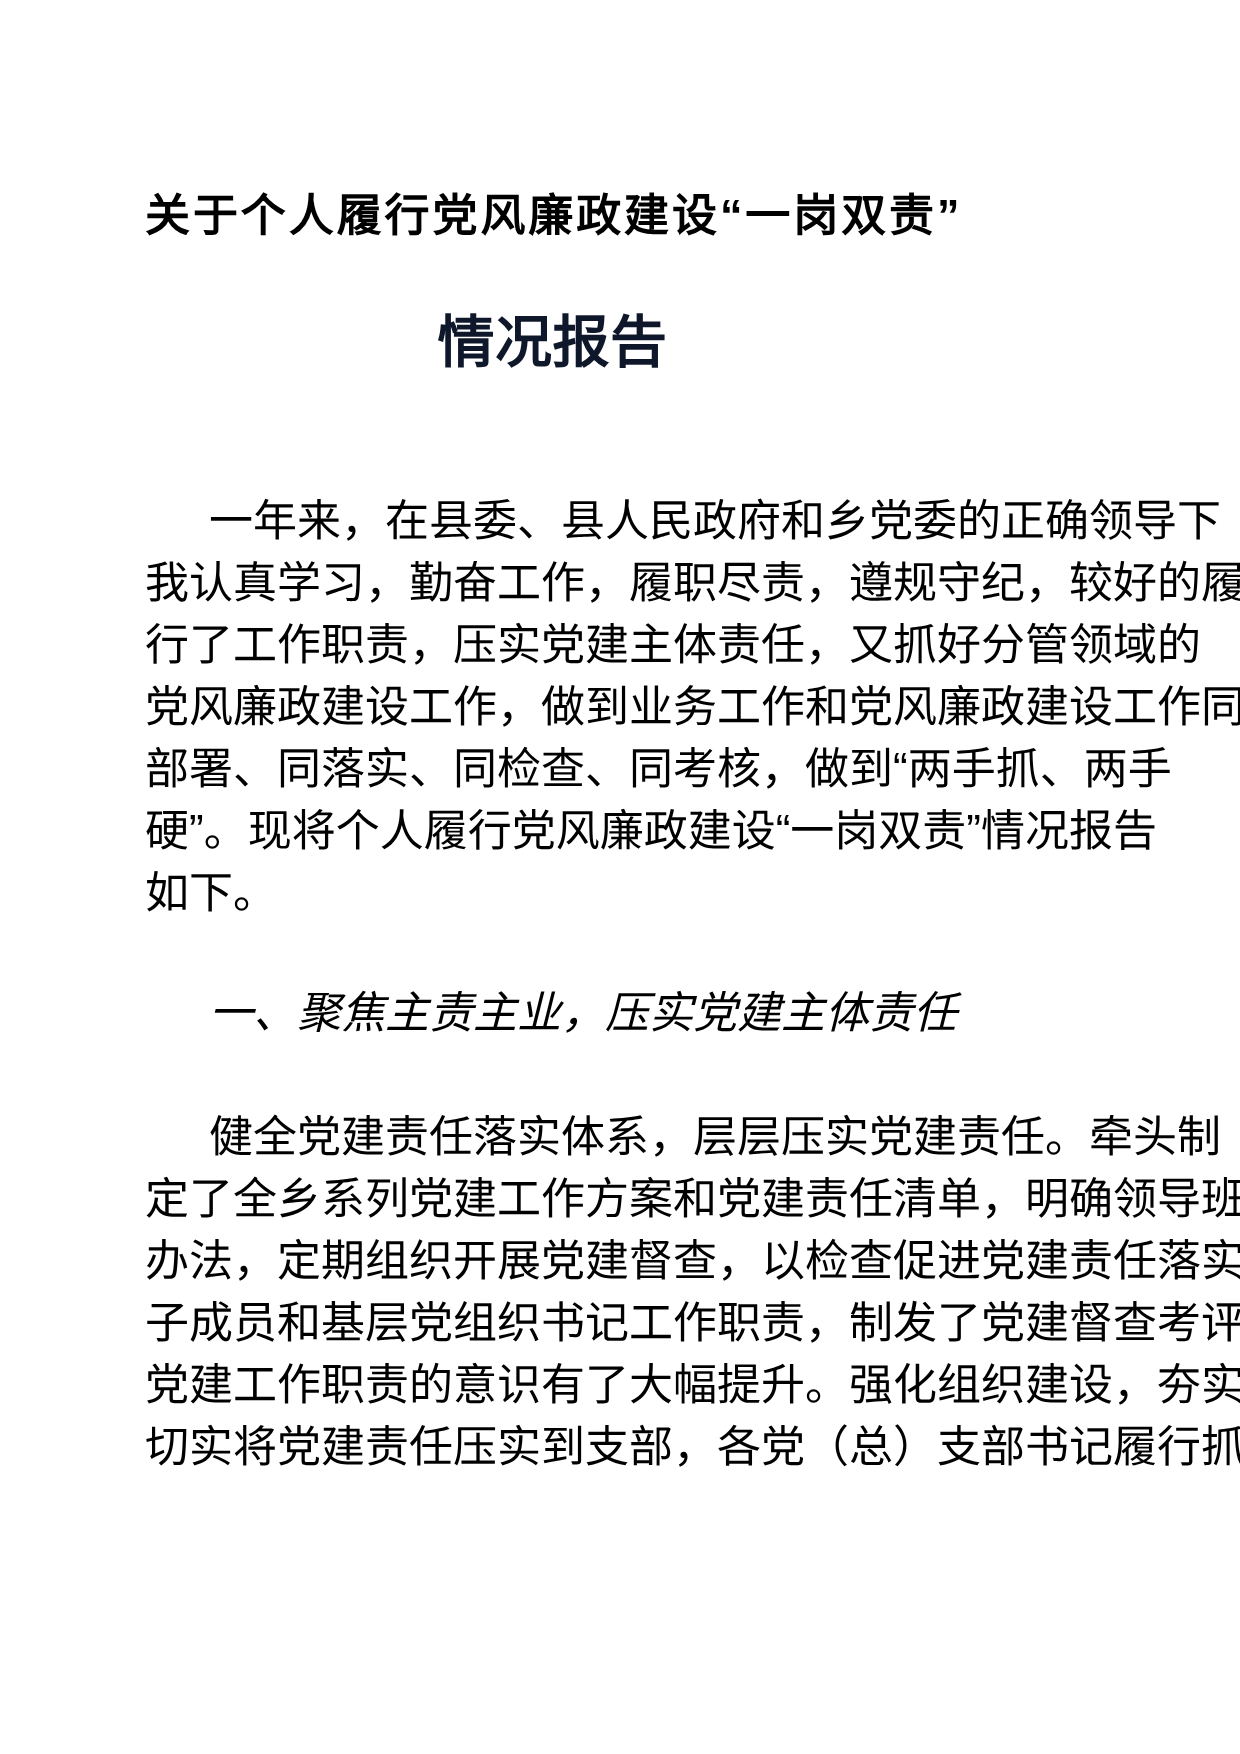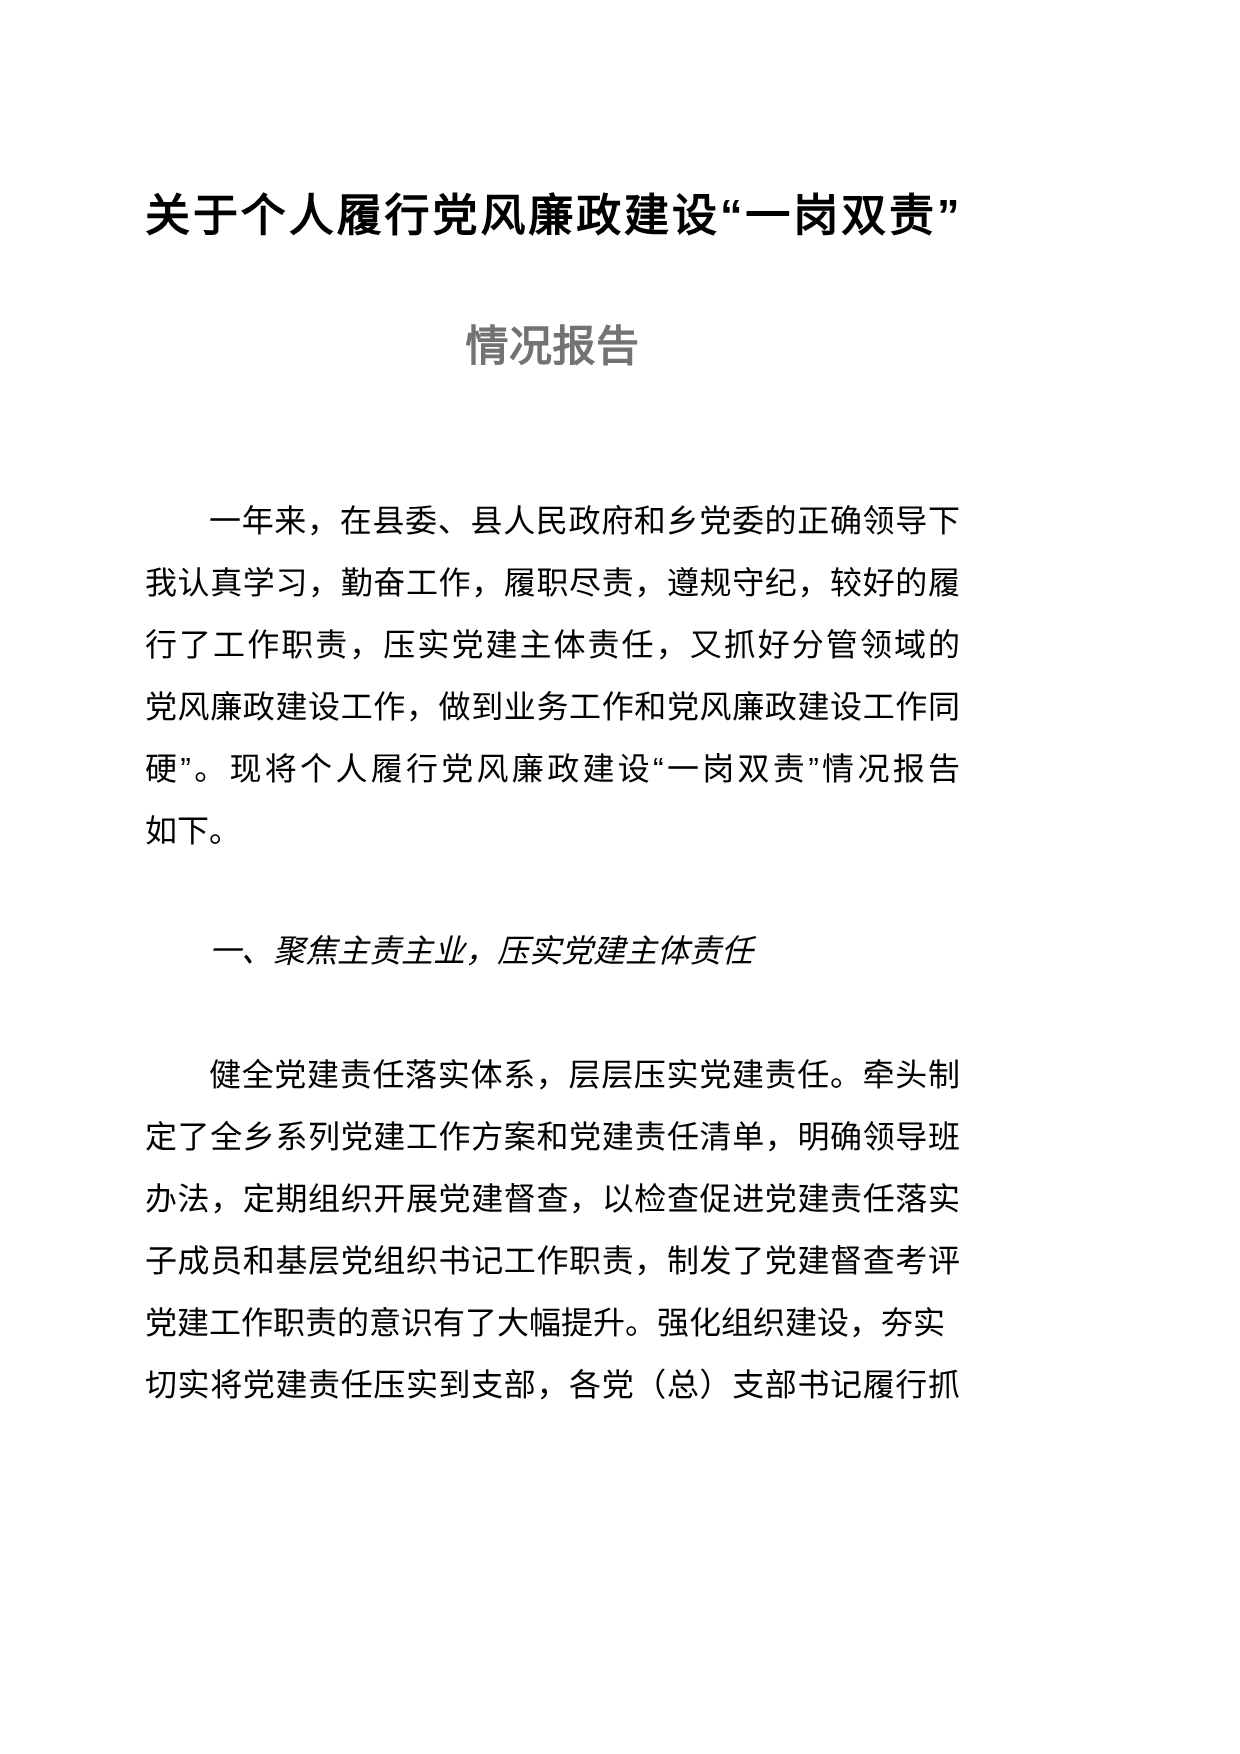--- a/index.html
+++ b/index.html
@@ -38,41 +38,41 @@
     letter-spacing: 0.5px;
     text-align: justify;
     text-align-last: justify;
     color: #000000;
     margin: 0;
     padding-top: 150px;
     white-space: nowrap;
   }
 
   .doc-title-line2 {
-    font-family: Liberation Serif, serif;
+    font-family: Liberation Mono, monospace;
     font-weight: bold;
-    font-size: 43px;
+    font-size: 57px;
     line-height: 130px;
     letter-spacing: 0.5px;
     text-align: center;
-    color: #737373;
+    color: #0f172a;
     margin: 0;
   }
 
   .spacer-after-title { height: 78px; }
   .spacer-para { height: 58px; }
   .spacer-heading { height: 62px; }
 
   
   .jline {
     display: block;
     text-align: justify;
     text-align-last: justify;
     white-space: nowrap;
-    font-size: 32px;
+    font-size: 44px;
     line-height: 62px;
     color: #000000;
   }
   .jline.last {
     text-align-last: left;
   }
 </style>
 </head>
 <body>
 
@@ -83,20 +83,21 @@
 
     <h1 class="doc-title-line2">情况报告</h1>
 
     <div class="spacer-after-title"></div>
 
     <div class="paragraph-block">
       <span class="jline" style="text-indent:64px;">一年来，在县委、县人民政府和乡党委的正确领导下</span>
       <span class="jline">我认真学习，勤奋工作，履职尽责，遵规守纪，较好的履</span>
       <span class="jline">行了工作职责，压实党建主体责任，又抓好分管领域的</span>
       <span class="jline">党风廉政建设工作，做到业务工作和党风廉政建设工作同</span>
+      <span class="jline">部署、同落实、同检查、同考核，做到“两手抓、两手</span>
       <span class="jline">硬”。现将个人履行党风廉政建设“一岗双责”情况报告</span>
       <span class="jline last">如下。</span>
     </div>
 
     <div class="spacer-para"></div>
 
     <div class="paragraph-block">
       <span class="jline last" style="text-indent:64px;font-style:italic;">一、聚焦主责主业，压实党建主体责任</span>
     </div>
 

